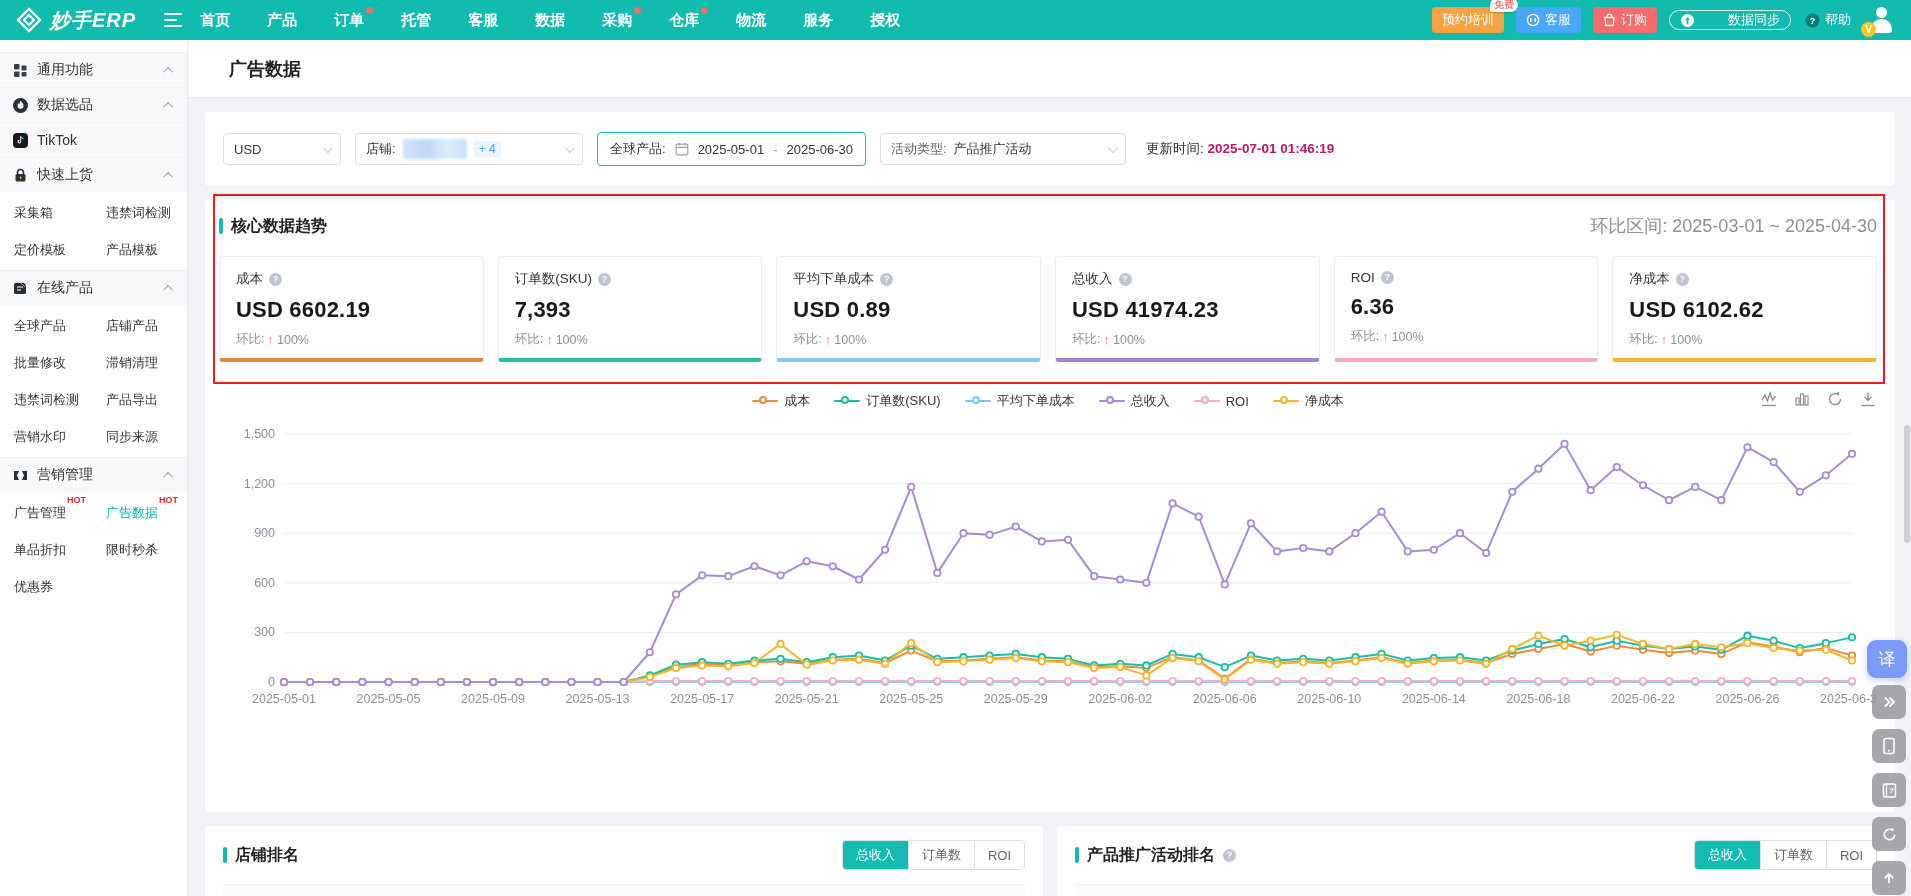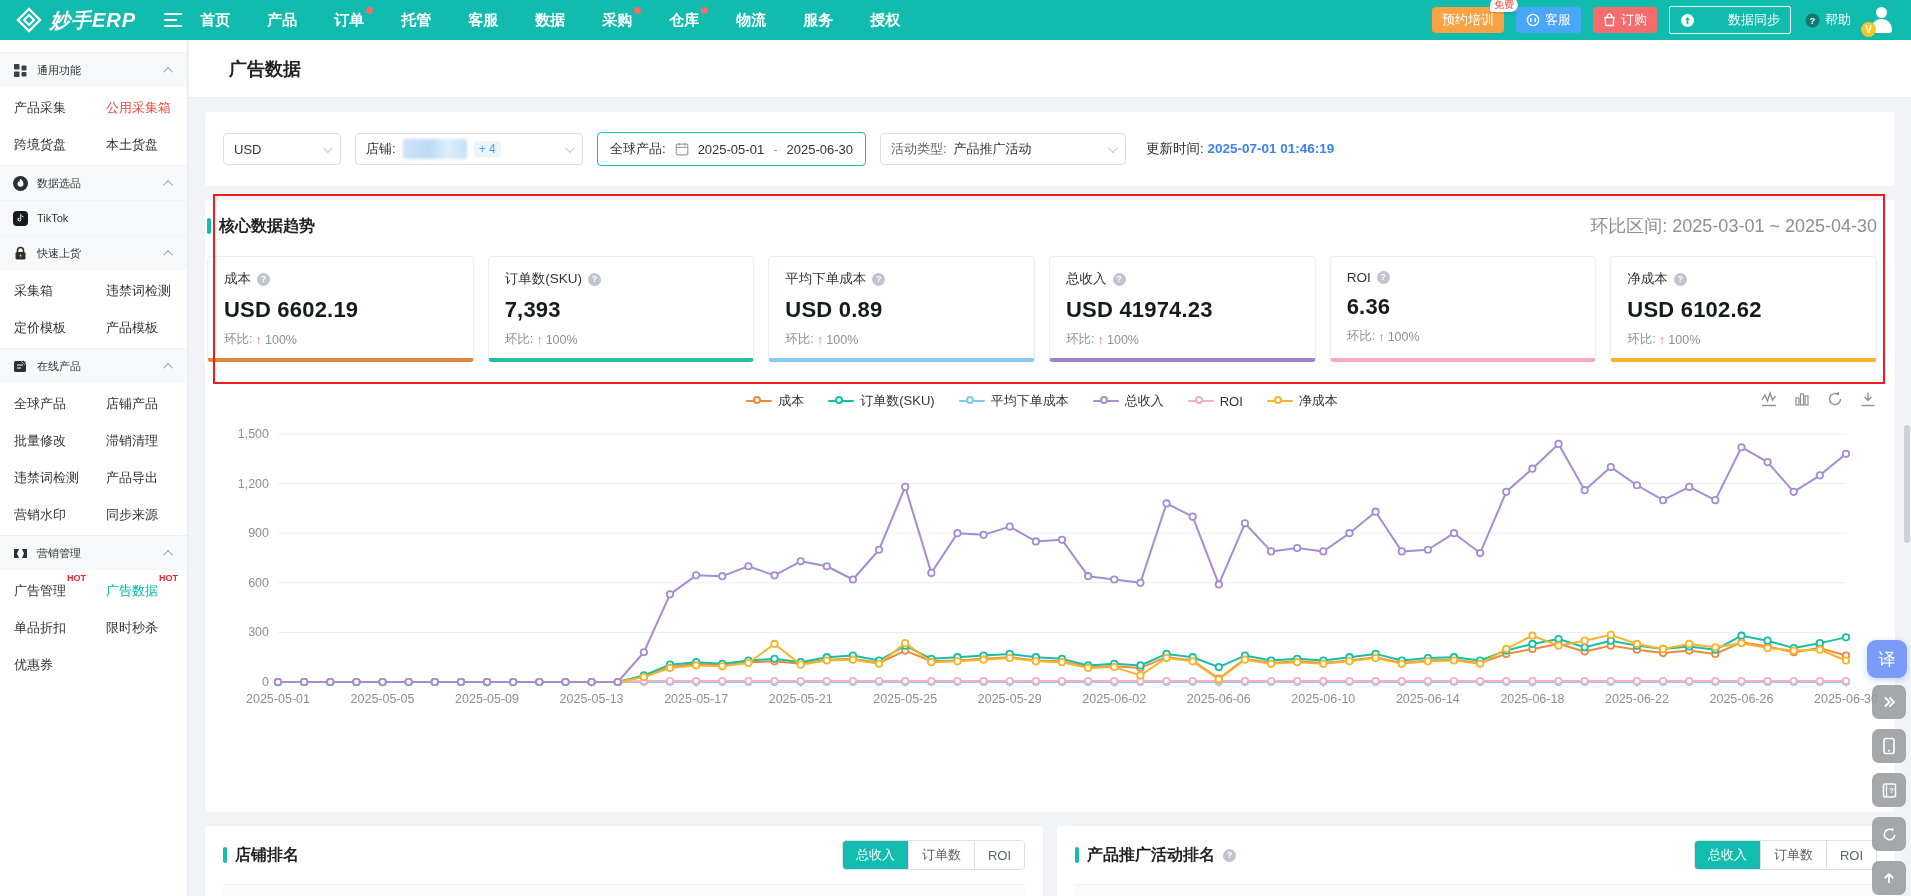--- a/index.html
+++ b/index.html
@@ -15,31 +15,31 @@
   .burger i:nth-child(2){ width:72%; }
   .mainnav { display:flex; gap:37px; align-items:center; }
   .nav-item { font-size:15px; font-weight:700; position:relative; cursor:pointer; white-space:nowrap; }
   .nav-item.dot::after { content:""; position:absolute; right:-9px; top:-4px; width:7px; height:7px; border-radius:50%; background:#f56c6c; }
   .top-actions { margin-left:auto; display:flex; align-items:center; gap:12px; }
   .tbtn { height:26px; border-radius:4px; padding:0 10px; display:flex; align-items:center; gap:5px; font-size:13px; color:#fff; cursor:pointer; position:relative; white-space:nowrap; }
   .tbtn.training { background:#f7a243; }
   .free-badge { position:absolute; top:-9px; right:-14px; background:#fff; color:#f5483b; font-size:10px; line-height:14px; padding:0 4px; border-radius:7px 7px 7px 2px; box-shadow:0 1px 2px rgba(0,0,0,.2); }
   .tbtn.service { background:#49a7f7; }
   .tbtn.order { background:#f56c6c; }
-  .tbtn.sync { background:transparent; border:1px solid rgba(255,255,255,.9); height:28px; border-radius:2px;gap:33px; }
+  .tbtn.sync { background:transparent; border:1px solid rgba(255,255,255,.9); height:20px; border-radius:12px;gap:33px; }
   .tbtn.help { background:transparent; padding:0 2px; }
   .avatar { position:relative; width:30px; height:30px; margin-left:2px; cursor:pointer; }
   .avatar .head { position:absolute; left:9px; top:2px; width:11px; height:11px; border-radius:50%; background:#fff; }
   .avatar .body { position:absolute; left:4px; top:14px; width:21px; height:14px; border-radius:10px 10px 3px 3px; background:#fff; }
   .vip { position:absolute; left:-6px; bottom:-2px; width:15px; height:15px; border-radius:50%; background:#f7c52a; color:#fff; font-size:10px; font-weight:bold; text-align:center; line-height:15px; }
 
   
   .sidebar { position:absolute; left:0; top:40px; bottom:0; width:188px; background:#fff; border-right:1px solid #e7e9ec; overflow:hidden; padding-top:12px; }
   .sb-head { height:35px; background:#f7f8fa; border-top:1px solid #f0f1f3; display:flex; align-items:center; padding:0 12px; gap:8px; cursor:pointer; }
-  .sb-head .sb-title { font-size:11px; color:#333; font-weight:400; flex:1; }
+  .sb-head .sb-title { font-size:14px; color:#333; font-weight:400; flex:1; }
   .chev-up { width:7px; height:7px; border-left:1.5px solid #9aa0a8; border-top:1.5px solid #9aa0a8; transform:rotate(45deg) translateY(2px); margin-right:2px; }
   .sb-items { display:grid; grid-template-columns:92px auto; padding:2px 0 2px 14px; }
   .sb-item { height:37px; line-height:37px; font-size:13px; color:#333; cursor:pointer; position:relative; white-space:nowrap; width:max-content; padding-right:14px; }
   .sb-item.red { color:#f5483b; }
   .sb-item.active { color:#00b8a9; }
   .hot { position:absolute; top:2px; right:-6px; color:#f5222d; font-size:9px; font-weight:bold; font-style:normal; line-height:9px; }
   .sb-ico { width:17px; height:17px; display:inline-flex; }
 
   
   .content { position:absolute; left:189px; top:40px; right:0; bottom:0; overflow:hidden; }
@@ -52,24 +52,24 @@
   .filterbar { padding:20px 18px; display:flex; align-items:center; gap:14px; }
   .fctrl { height:32px; border:1px solid #dcdfe6; border-radius:4px; display:flex; align-items:center; padding:0 10px; gap:7px; font-size:13px; color:#333; cursor:pointer; background:#fff; }
   .fctrl .chev-dn { width:7px; height:7px; border-right:1.5px solid #c0c4cc; border-bottom:1.5px solid #c0c4cc; transform:rotate(45deg) translateY(-2px); margin-left:auto; }
   .f-currency { width:118px; }
   .f-shop { width:228px; }
   .shop-chip { width:64px; height:20px; border-radius:3px; background:linear-gradient(90deg,#cfe4f8,#bed9f3 40%,#dcedfb 70%,#c7e0f6); filter:blur(1.6px); }
   .shop-more { background:#eaf5fd; color:#4aa3ef; font-size:12px; border-radius:3px; padding:1px 5px; }
   .f-date { border:1px solid #17bdb0; height:34px; gap:9px; padding:0 12px; }
   .f-activity { width:246px; }
   .update-text { font-size:13.5px; color:#333; margin-left:6px; white-space:nowrap; }
-  .update-text b { font-weight:bold; color:#3b82f6; }
+  .update-text b { font-weight:bold; color:#be185d; }
 
   
-  .trend { margin-top:14px; position:relative; padding:14px 18px 26px 2px; height:612px; }
+  .trend { margin-top:14px; position:relative; padding:14px 18px 26px 14px; height:612px; }
   .sec-title { display:flex; align-items:center; font-size:16px; font-weight:bold; color:#222; gap:8px; }
   .tealbar { width:4px; height:16px; background:#12bdb0; border-radius:2px; }
   .trend-head { display:flex; align-items:center; justify-content:space-between; }
   .period { font-size:18px; color:#8a8f99; }
   .red-annotation { position:absolute; left:8px; top:-6px; right:10px; height:190px; border:2px solid #ee1c1c; pointer-events:none; z-index:10; }
 
   .kpi-row { display:flex; gap:14px; margin-top:18px; }
   .kpi { flex:1; border:1px solid #ebeef5; border-bottom:4px solid #ccc; border-radius:4px; padding:13px 16px 10px 16px; box-shadow:0 1px 3px rgba(0,0,0,.03); background:#fff; }
   .kpi-label { font-size:13.5px; color:#333; display:flex; align-items:center; gap:6px; }
   .info-i { width:13px; height:13px; border-radius:50%; background:#c0c4cc; color:#fff; font-size:9px; font-weight:bold; text-align:center; line-height:13px; display:inline-block; font-style:normal; }
@@ -180,26 +180,20 @@
     <span class="sb-ico">
         <svg class="icon" width="17" height="17" viewBox="0 0 17 17">
           <rect x="2" y="2" width="5.5" height="5.5" rx="1" fill="#3a3f45"></rect>
           <rect x="9.5" y="3.5" width="5" height="5" rx="1" fill="#3a3f45"></rect>
           <rect x="2" y="9.5" width="5.5" height="5.5" rx="1" fill="#3a3f45"></rect>
           <rect x="9.5" y="10" width="5" height="4.5" rx="1" fill="#3a3f45"></rect>
         </svg>
       </span>
     <span class="sb-title">通用功能</span>
     <i class="chev-up"></i>
-  </div>
-  <div class="sb-items">
-    <span class="sb-item">产品采集</span>
-    <span class="sb-item red">公用采集箱</span>
-    <span class="sb-item">跨境货盘</span>
-    <span class="sb-item">本土货盘</span>
   </div>
 
   <div class="sb-head">
     <span class="sb-ico">
         <svg class="icon" width="17" height="17" viewBox="0 0 17 17">
           <circle cx="8.5" cy="8.5" r="7.5" fill="#2b2f35"></circle>
           <path d="M8.5 3.8 c1.8 1.8 3 3.2 3 4.9 a3 3 0 0 1 -6 0 c0-1 .5-1.8 1.2-2.7 .1 .8 .4 1.2 .9 1.5 -.2-1.3 .1-2.6 .9-3.7Z" fill="#fff"></path>
         </svg>
       </span>
     <span class="sb-title">数据选品</span>

